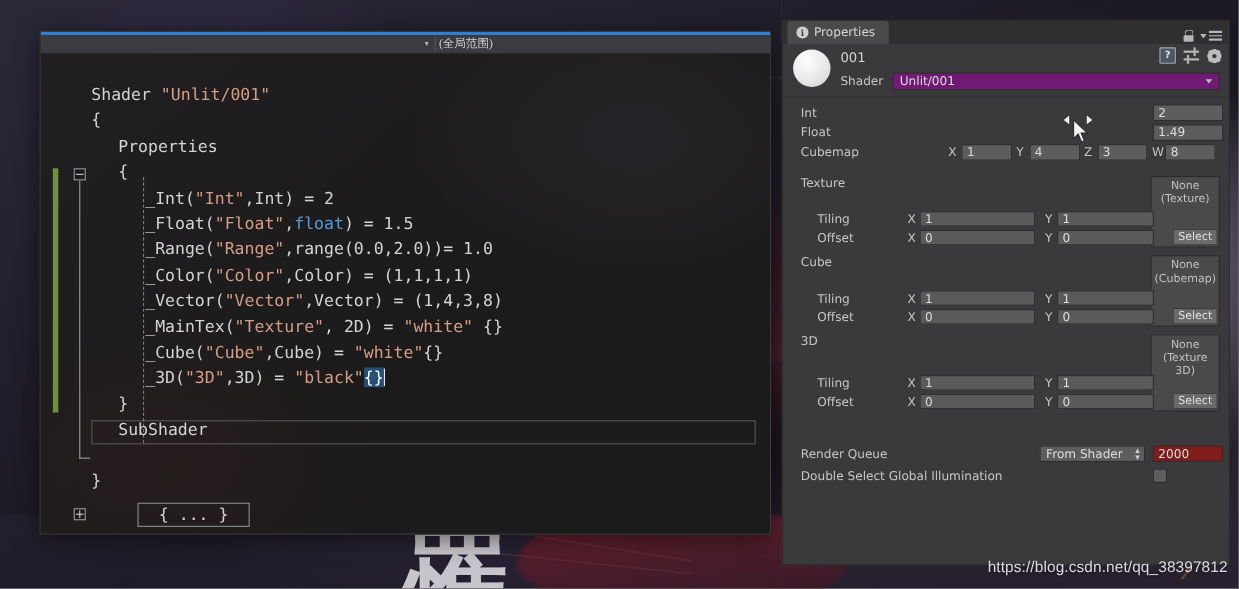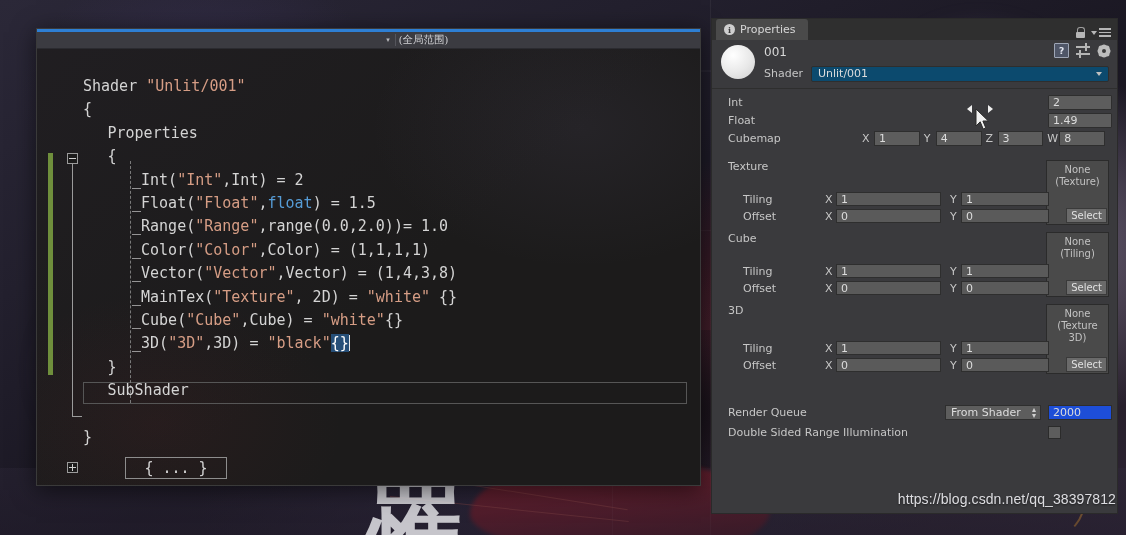--- a/index.html
+++ b/index.html
@@ -88,21 +88,21 @@
   .wp-bottom-band {
     position: absolute;
     left: 0; right: 0; top: 468px; height: 67px;
     background: linear-gradient(180deg, rgba(48,42,60,0.35), rgba(36,30,46,0.55));
   }
 
   
   .watermark {
     position: absolute;
     right: 10px;
-    bottom: 28px;
+    bottom: 12px;
     color: rgba(236,236,240,0.92);
     font-family: "Liberation Sans", sans-serif;
     font-size: 14px;
     letter-spacing: 0.1px;
     text-shadow: 0 1px 2px rgba(0,0,0,0.55);
     z-index: 60;
     white-space: nowrap;
     margin-top: 44px;
   }
 
@@ -383,21 +383,21 @@
     right: 8px;
     height: 17px;
     display: flex;
     align-items: center;
     gap: 8px;
   }
   .shader-label { font-size: 11px; color: #c4c4c4; }
   .shader-dropdown {
     flex: 1 1 auto;
     height: 16px;
-    background: #0c4a6e;
+    background: #701a75;
     border: 1px solid #2e2e2e;
     border-radius: 2px;
     display: flex;
     align-items: center;
     padding: 0 6px;
     font-size: 11px;
     color: #dcdcdc;
     position: relative;
   }
   .shader-dropdown .dd-arrow {
@@ -640,21 +640,21 @@
     display: flex; align-items: center; padding-left: 5px;
     position: absolute;
   }
   .rq-dropdown .updown {
     position: absolute; right: 4px; top: 1px;
     font-size: 8px; color: #d0d0d0; line-height: 6px;
   }
   .rq-value {
     position: absolute;
     left: 336px; width: 64px; height: 15px;
-    background: #1d4ed8; border: 1px solid #2e2e2e;
+    background: #7f1d1d; border: 1px solid #2e2e2e;
     font-size: 11px; color: #dcdcdc;
     display: flex; align-items: center; padding-left: 4px;
   }
   .checkbox {
     position: absolute;
     left: 336px;
     width: 13px; height: 13px;
     background: #5d5d5d;
     border: 1px solid #2b2b2b;
   }
@@ -852,21 +852,21 @@
             <span class="tr-y">Y</span>
             <span class="tr-yfield">0</span>
           </div>
         </div>
 
         <div class="tex-block" style="height:72px;">
           <span class="tex-title">Cube</span>
           <span class="tex-objfield" style="top:0; height:65px;">
             <span class="none-lines">
               <span>None</span><br>
-              <span>(Tiling)</span>
+              <span>(Cubemap)</span>
             </span>
             <span class="tex-select">Select</span>
           </span>
           <div class="tiling-row" style="top:31px;">
             <span class="tr-label">Tiling</span>
             <span class="tr-x">X</span>
             <span class="tr-xfield">1</span>
             <span class="tr-y">Y</span>
             <span class="tr-yfield">1</span>
           </div>
@@ -909,21 +909,21 @@
       <div style="position:relative; margin-top:22px;">
         <div class="prop-row" style="height:20px;">
           <span class="rq-label">Render Queue</span>
           <span class="rq-dropdown">
             <span>From Shader</span>
             <span class="updown">▴<br>▾</span>
           </span>
           <span class="rq-value">2000</span>
         </div>
         <div class="prop-row" style="height:20px;">
-          <span class="rq-label">Double Sided Range Illumination</span>
+          <span class="rq-label">Double Select Global Illumination</span>
           <span class="checkbox"></span>
         </div>
       </div>
 
     </div>
   </div>
 
   <div class="cursor-wrap">
     <div class="cursor-arrows">
       <span class="la"></span>

